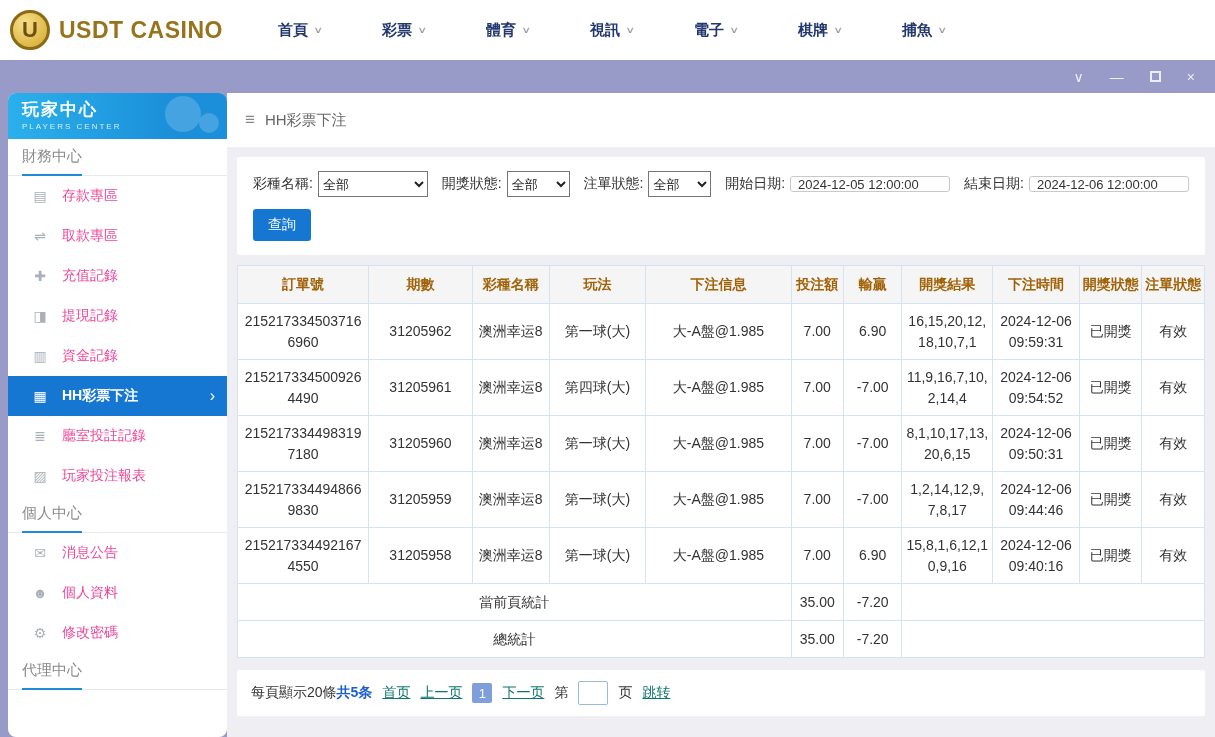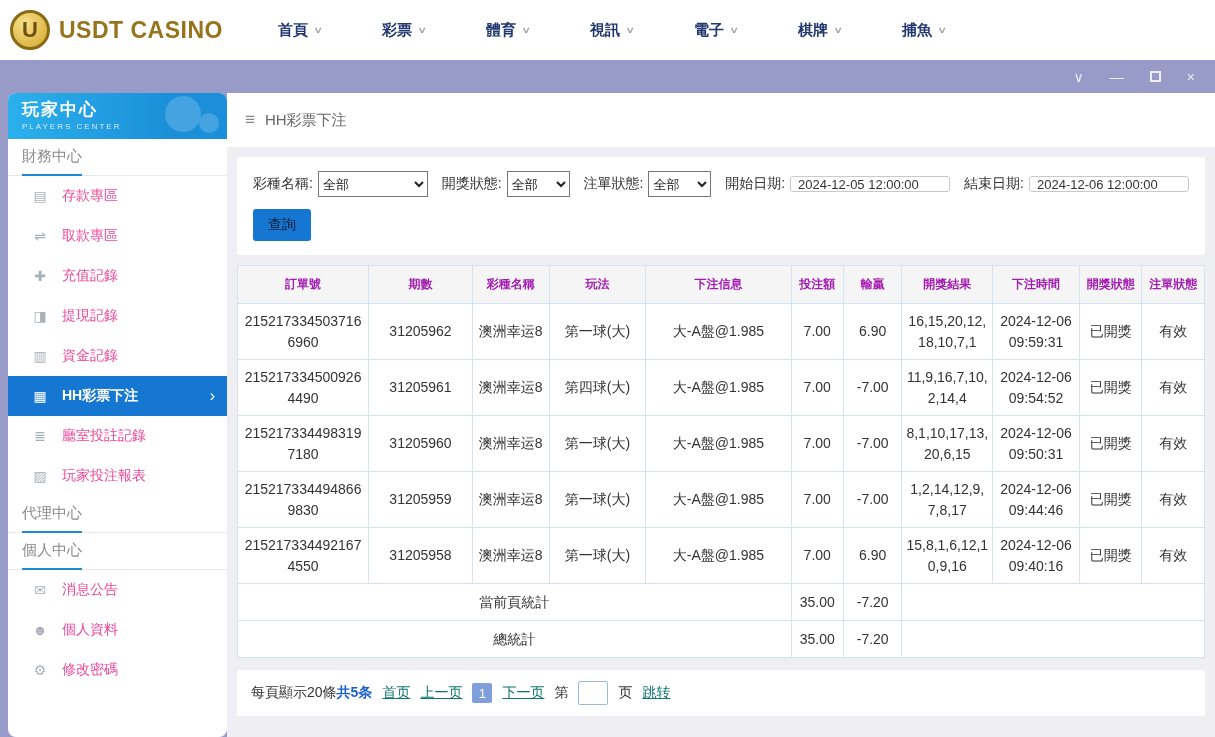--- a/index.html
+++ b/index.html
@@ -51,25 +51,25 @@
 
   .filtercard{padding:14px 16px;margin-bottom:10px;}
   .filterrow{display:flex;align-items:center;font-size:14px;color:#333;justify-content:space-between;}
   .filterrow label{margin-right:5px;white-space:nowrap;}
   .filterrow label:not(:first-child){margin-left:14px;}
   .sel{height:26px;border:1px solid #767676;background:#fff;font-size:13px;color:#222;}
   .sel.wide{width:112px;}
   .sel.small{width:64px;}
   .dateinput{width:160px;height:16px;border:1px solid #c9c9c9;padding:0 7px;font-size:13px;color:#333;border-radius:3px;}
   .btnrow{margin-top:12px;}
-  .querybtn{background:#1677d2;color:#0f172a;border:none;border-radius:3px;padding:7px 15px;font-size:14px;cursor:pointer;}
+  .querybtn{background:#1677d2;color:#ffffff;border:none;border-radius:3px;padding:7px 15px;font-size:14px;cursor:pointer;}
 
   .tablecard{margin-bottom:12px;}
   table{width:100%;border-collapse:collapse;table-layout:fixed;}
-  th{background:#f5f5f6;font-size:12px;font-weight:bold;color:#a21caf;height:38px;border:1px solid #d4e2f1;padding:0 1px;}
+  th{background:#f5f5f6;font-size:14px;font-weight:bold;color:#a16207;height:38px;border:1px solid #d4e2f1;padding:0 1px;}
   td{border:1px solid #d4e2f1;font-size:14px;color:#333;text-align:center;height:56px;padding:2px 4px;word-break:break-all;line-height:1.45;}
   tr.totalrow td{height:37px;}
 
   .pager{height:46px;display:flex;align-items:center;padding:0 14px;font-size:14px;color:#333;}
   .pagelinks{display:flex;align-items:center;gap:10px;}
   .plink{color:#0f766e;cursor:pointer;text-decoration:underline;}
   .ptotal{color:#1a5fce;font-weight:bold;}
   .curpage{min-width:20px;height:20px;background:#7f9fdb;color:#fff;display:flex;align-items:center;justify-content:center;border-radius:2px;font-size:13px;padding:0 3px;cursor:pointer;}
   .pword{color:#333;}
   .pageinput{width:30px;height:24px;border:1px solid #9bb8dd;border-radius:2px;text-align:center;font-size:13px;}
@@ -163,36 +163,36 @@
             <div class="sb-item">
               <span class="sb-icon">≣</span>
               <span class="sb-label">廳室投註記錄</span>
             </div>
             <div class="sb-item">
               <span class="sb-icon">▨</span>
               <span class="sb-label">玩家投注報表</span>
             </div>
           </div>
           <div class="sb-section">
-            <div class="sb-sec-head"><span class="sb-sec-label">代理中心</span></div>
-          </div>
-          <div class="sb-section">
             <div class="sb-sec-head"><span class="sb-sec-label">個人中心</span></div>
             <div class="sb-item">
               <span class="sb-icon">✉</span>
               <span class="sb-label">消息公告</span>
             </div>
             <div class="sb-item">
               <span class="sb-icon">☻</span>
               <span class="sb-label">個人資料</span>
             </div>
             <div class="sb-item">
               <span class="sb-icon">⚙</span>
               <span class="sb-label">修改密碼</span>
             </div>
+          </div>
+          <div class="sb-section">
+            <div class="sb-sec-head"><span class="sb-sec-label">代理中心</span></div>
           </div>
         </div>
     </aside>
 
     <main class="content">
       <div class="crumbbar">
         <span class="hamburger">≡</span>
         <span>HH彩票下注</span>
       </div>
 

